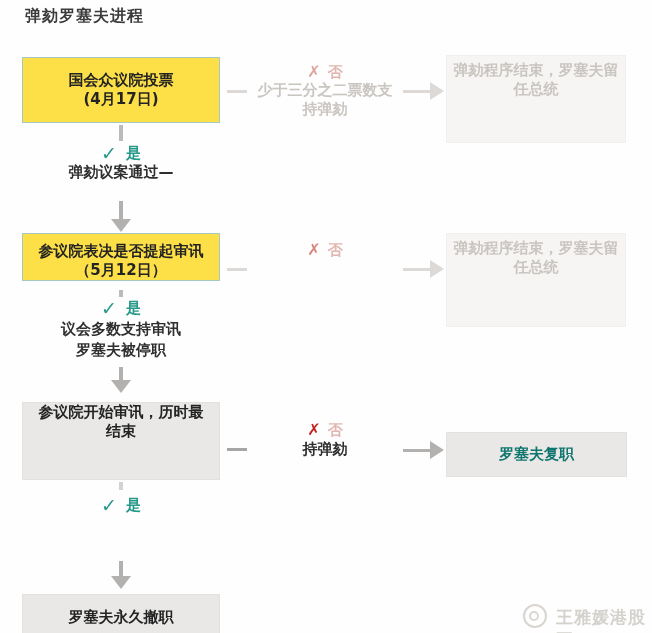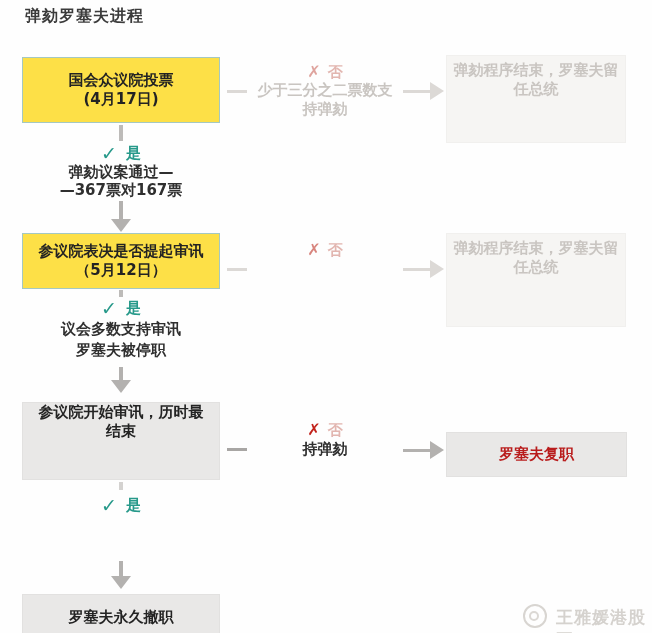--- a/index.html
+++ b/index.html
@@ -49,21 +49,21 @@
   .midtext-active{color:#2f2f2f;}
   .hline{height:3px;background:#dcd9d6;}
   .hline-mid{height:3px;background:#a8a6a4;}
   .hshaft{left:394px;width:28px;height:3px;background:#dcd9d6;}
   .hshaft-mid{left:394px;width:28px;height:3px;background:#b3b1af;}
   .hhead{left:421px;width:0;height:0;border-top:9px solid transparent;
     border-bottom:9px solid transparent;border-left:14px solid #dcd9d6;}
   .hhead-mid{left:421px;width:0;height:0;border-top:9px solid transparent;
     border-bottom:9px solid transparent;border-left:14px solid #b3b1af;}
   .resultbox{left:437px;width:181px;box-sizing:border-box;background:#e9e8e7;
-    border:1px solid #e2e1e0;color:#b91c1c;text-align:center;font-size:15px;
+    border:1px solid #e2e1e0;color:#0f766e;text-align:center;font-size:15px;
     font-weight:bold;display:flex;align-items:center;justify-content:center;}
   
   .wm-icon{left:514px;top:604px;width:24px;height:24px;border:2px solid #d8d5d1;
     border-radius:50%;box-sizing:border-box;}
   .wm-icon:after{content:"";position:absolute;left:4px;top:5px;width:6px;height:6px;
     border:2px solid #dbd8d4;border-radius:50%;}
   .wm-text{left:547px;top:606px;font-size:17px;font-weight:bold;color:#d5d2ce;
     letter-spacing:1px;}
 </style>
 </head>
@@ -92,26 +92,25 @@
     <div>弹劾程序结束，罗塞夫留</div>
     <div>任总统</div>
   </div>
 
   <div class="abs vstub" style="top:125px;height:16px;"></div>
   <div class="abs yesline" style="top:142px;">
     <span class="check">✓</span><span class="yes">是</span>
   </div>
   <div class="abs flowtext" style="top:163px;">
     <div>弹劾议案通过—</div>
-    <div>—367票对167票</div>
   </div>
   <div class="abs vshaft" style="top:201px;height:19px;"></div>
   <div class="abs vhead" style="top:219px;"></div>
 
-  <div class="abs lbox box-teal pad2" style="top:233px;height:56px;">
+  <div class="abs lbox box-teal pad2" style="top:233px;height:48px;">
     <div>参议院表决是否提起审讯</div>
     <div>（5月12日）</div>
   </div>
 
   <div class="abs hline" style="left:218px;top:268px;width:20px;"></div>
   <div class="abs noline" style="top:240px;">
     <span class="cross-faded2">✗</span><span class="no-label">否</span>
   </div>
   <div class="abs hshaft" style="top:268px;"></div>
   <div class="abs hhead" style="top:260px;"></div>

